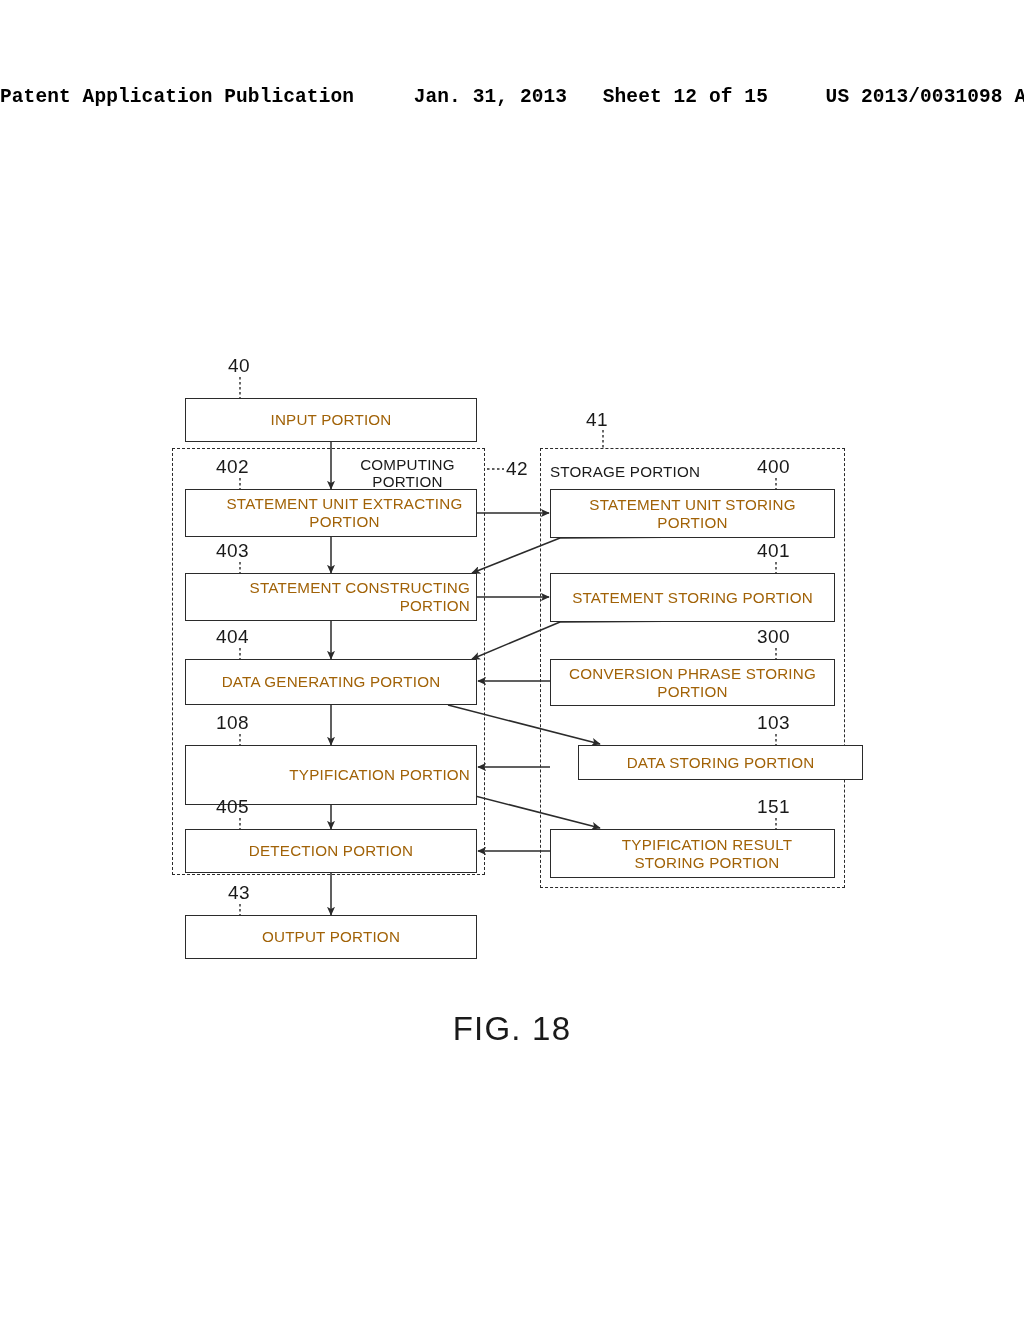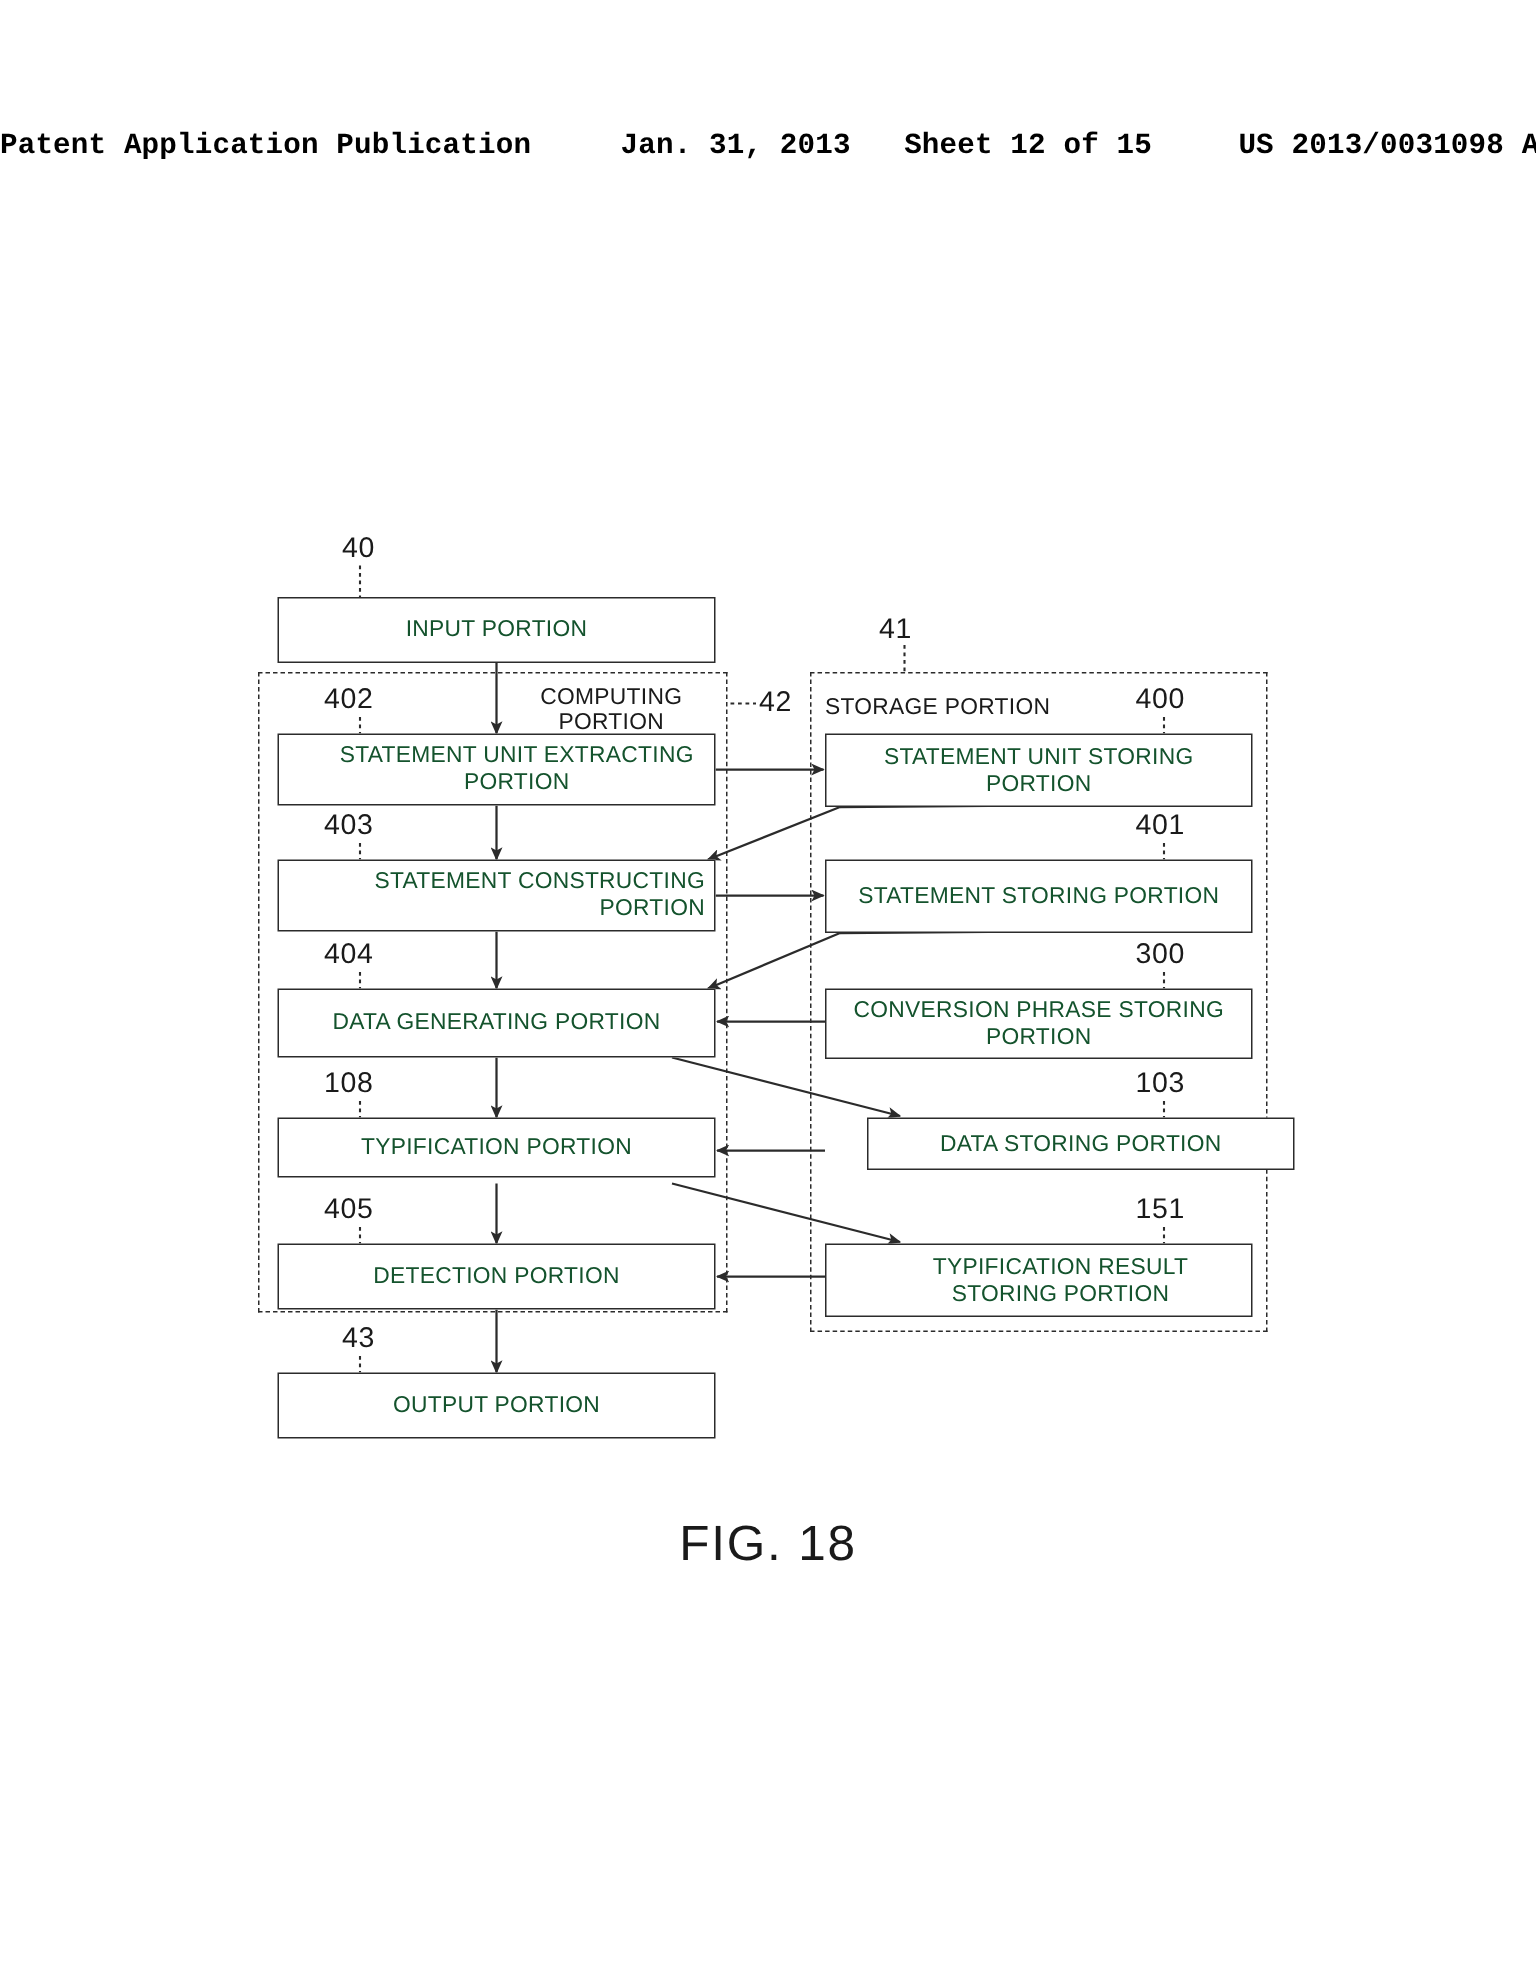--- a/index.html
+++ b/index.html
@@ -56,21 +56,21 @@
     border: 1.6px solid #2b2b2b;
     background: #ffffff;
     box-sizing: border-box;
     display: flex;
     align-items: center;
     justify-content: center;
     text-align: center;
     font-size: 15.2px;
     line-height: 1.16;
     letter-spacing: 0.2px;
-    color: #14532d;
+    color: #a16207;
     padding: 0 6px;
   }
   .node-box .label-text {
     display: block;
     width: 100%;
   }
 
   
   .group-box {
     position: absolute;
@@ -197,21 +197,21 @@
   </div>
 
   <div class="node-box" style="left:185px; top:573px; width:292px; height:48px;text-align:right;">
     <span class="label-text">STATEMENT CONSTRUCTING PORTION</span>
   </div>
 
   <div class="node-box" style="left:185px; top:659px; width:292px; height:46px;">
     <span class="label-text">DATA GENERATING PORTION</span>
   </div>
 
-  <div class="node-box" style="left:185px; top:745px; width:292px; height:40px;">
+  <div class="node-box" style="left:185px; top:745px; width:292px; height:60px;text-align:right;">
     <span class="label-text">TYPIFICATION PORTION</span>
   </div>
 
   <div class="node-box" style="left:185px; top:829px; width:292px; height:44px;">
     <span class="label-text">DETECTION PORTION</span>
   </div>
 
   <div class="node-box" style="left:550px; top:489px; width:285px; height:49px;">
     <span class="label-text">STATEMENT UNIT STORING PORTION</span>
   </div>

